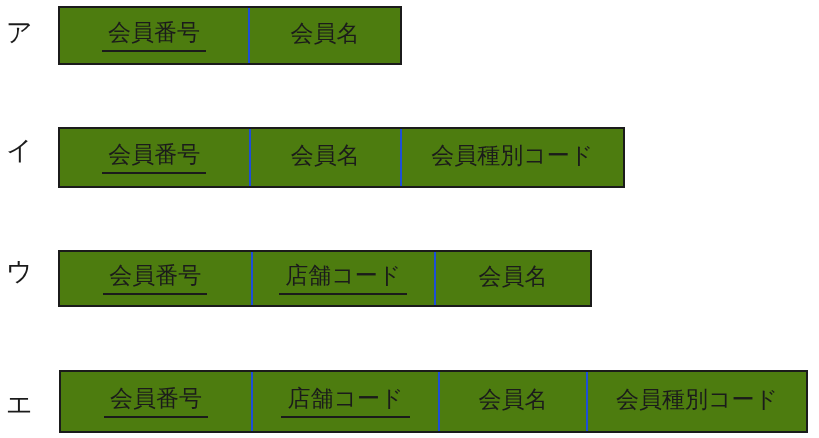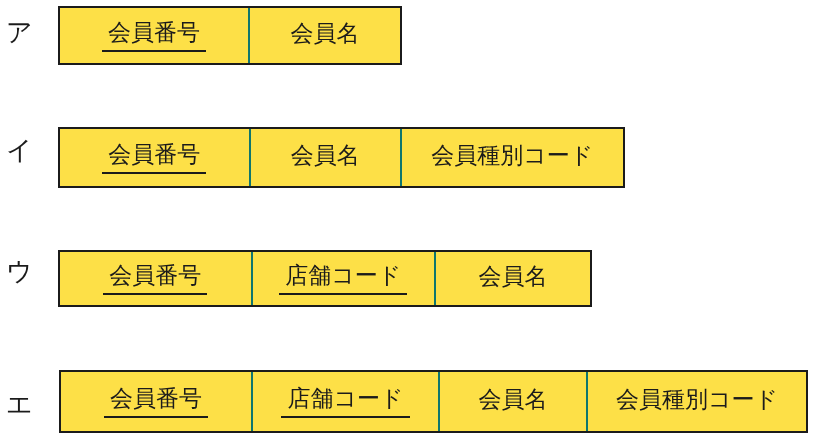--- a/index.html
+++ b/index.html
@@ -19,29 +19,29 @@
     font-size: 26px;
     line-height: 26px;
     text-align: left;
     color: #1b1b1b;
   }
   .record-box {
     position: absolute;
     display: flex;
     flex-direction: row;
     border: 2px solid #1b1b1b;
-    background: #fde047;
+    background: #4d7c0f;
     box-sizing: border-box;
   }
   .field-cell {
     display: flex;
     align-items: center;
     justify-content: center;
     box-sizing: border-box;
-    border-left: 2px solid #0f766e;
+    border-left: 2px solid #1d4ed8;
     height: 100%;
   }
   .field-cell:first-child { border-left: none; }
   .field-name {
     font-size: 23px;
     line-height: 24px;
     padding: 0 6px 6px 6px;
     white-space: nowrap;
   }
   .pk { border-bottom: 2px solid #1b1b1b; }

